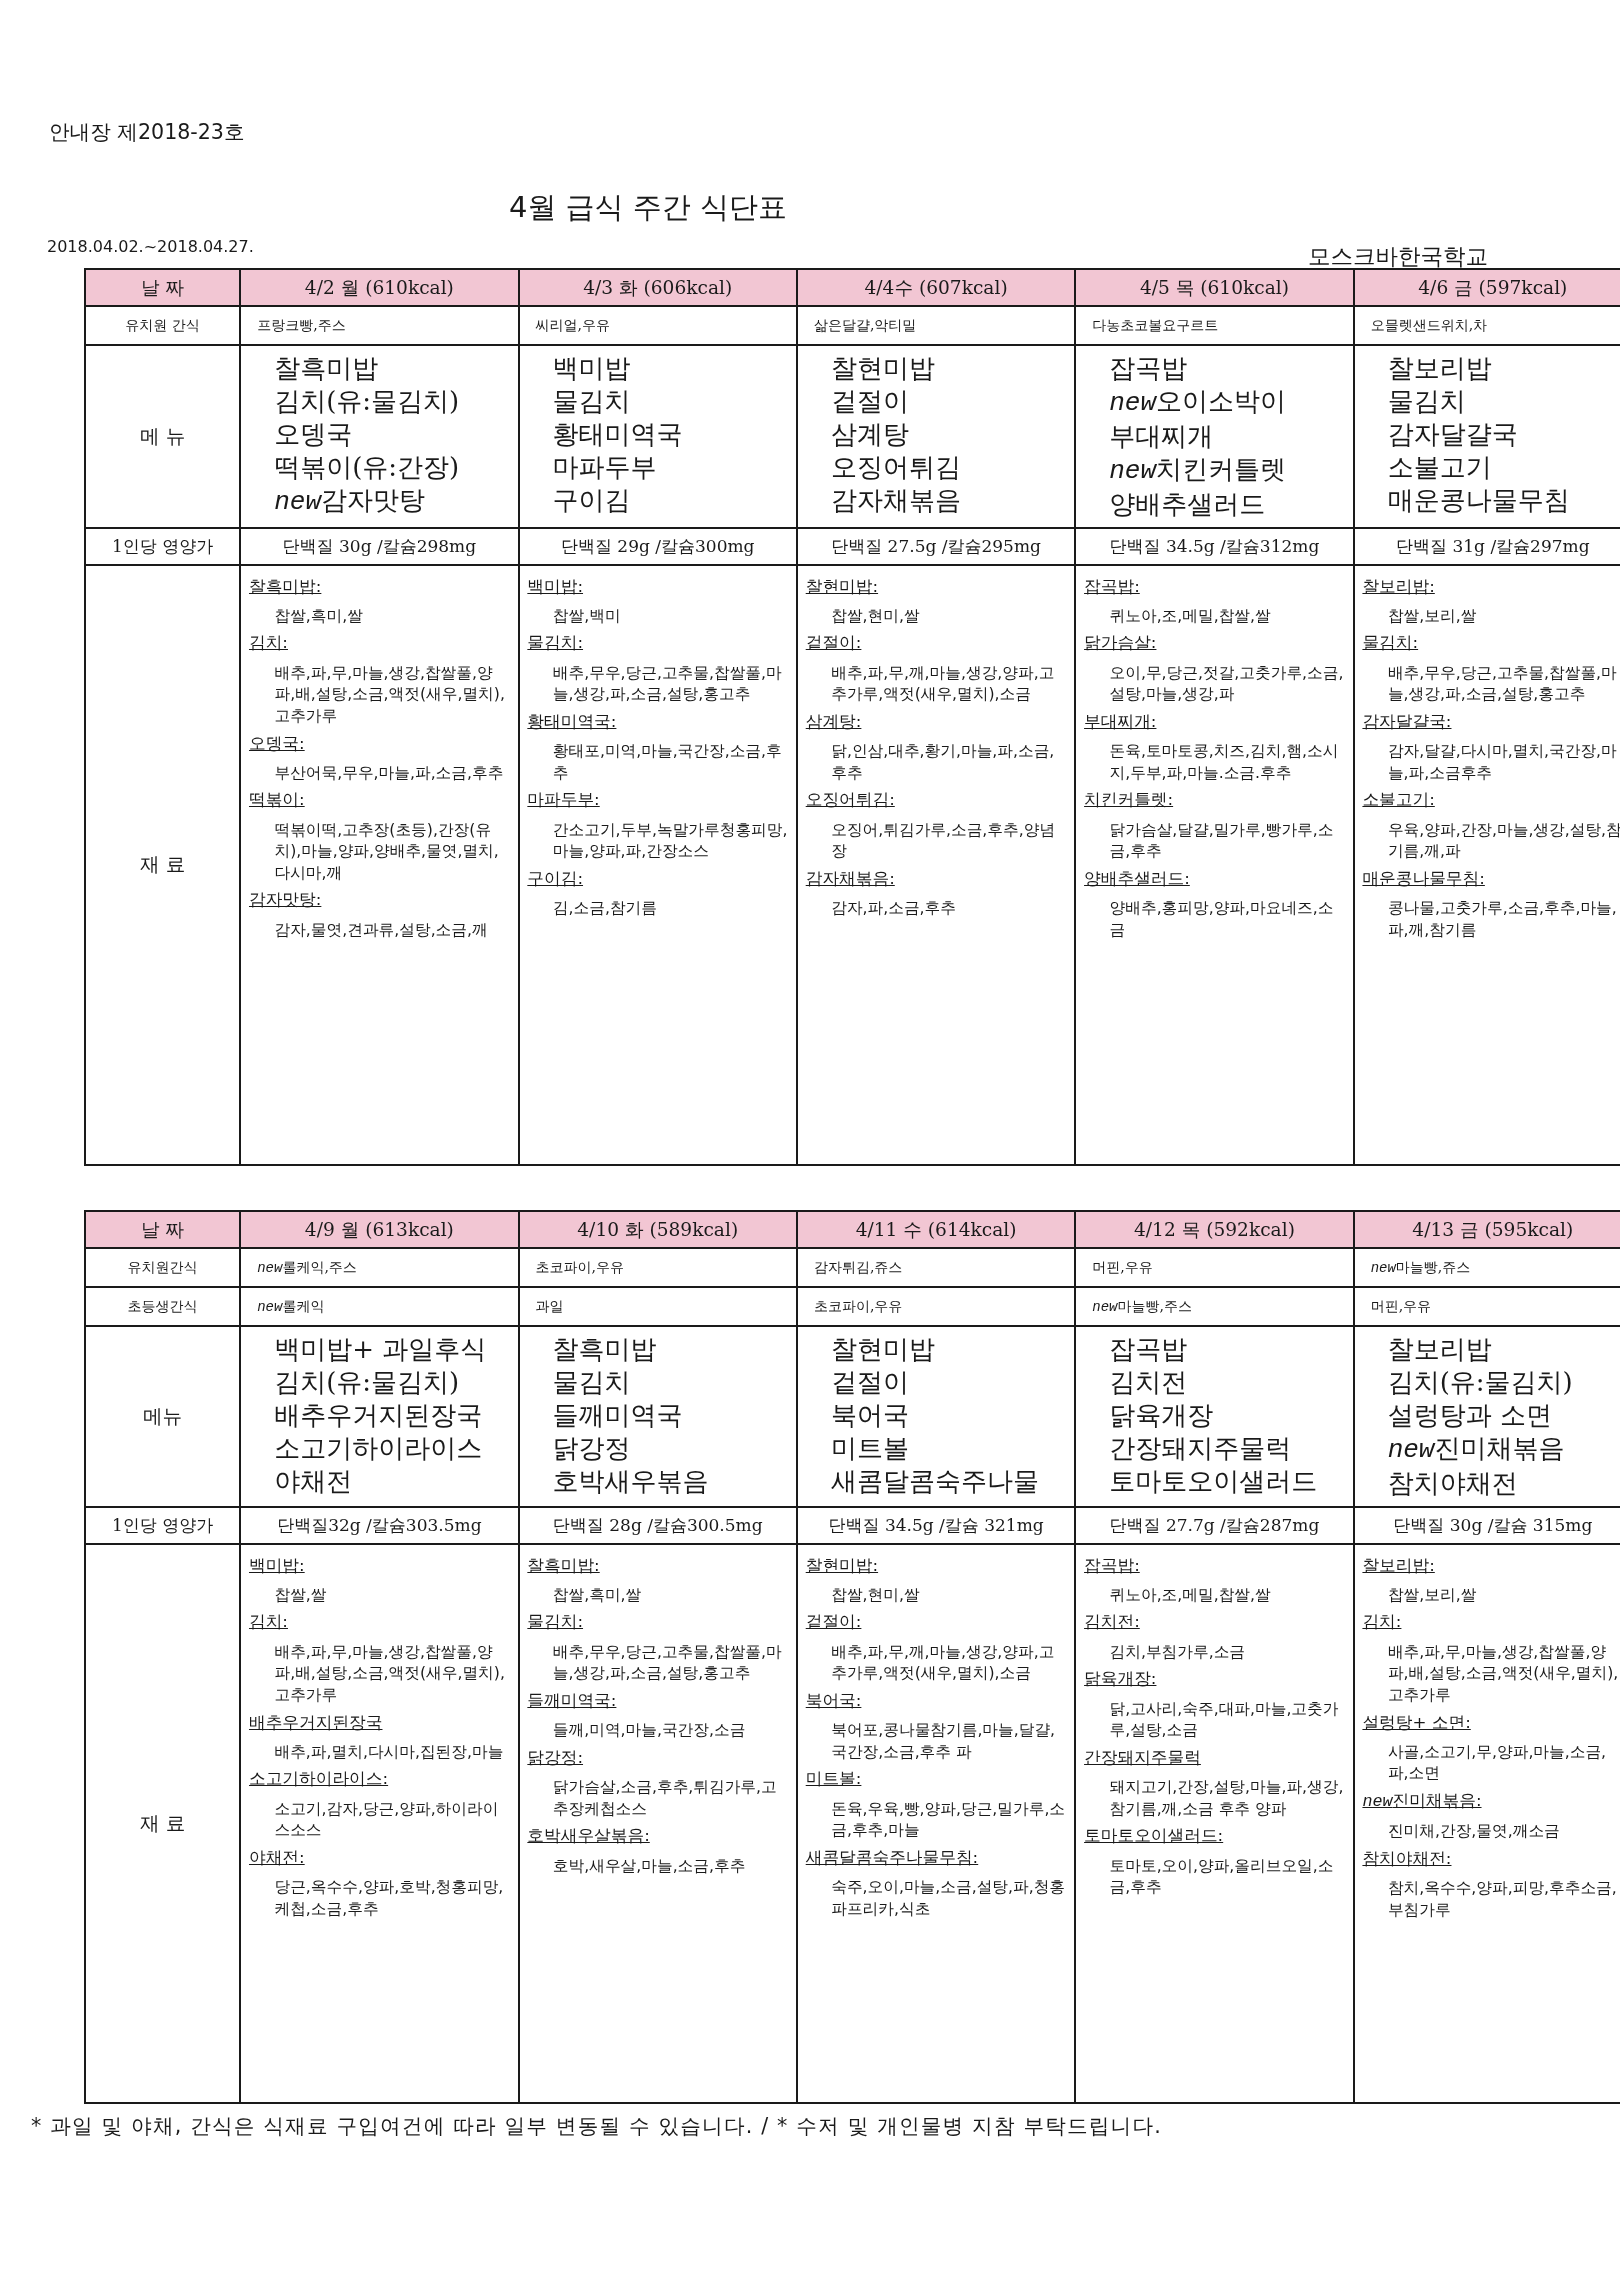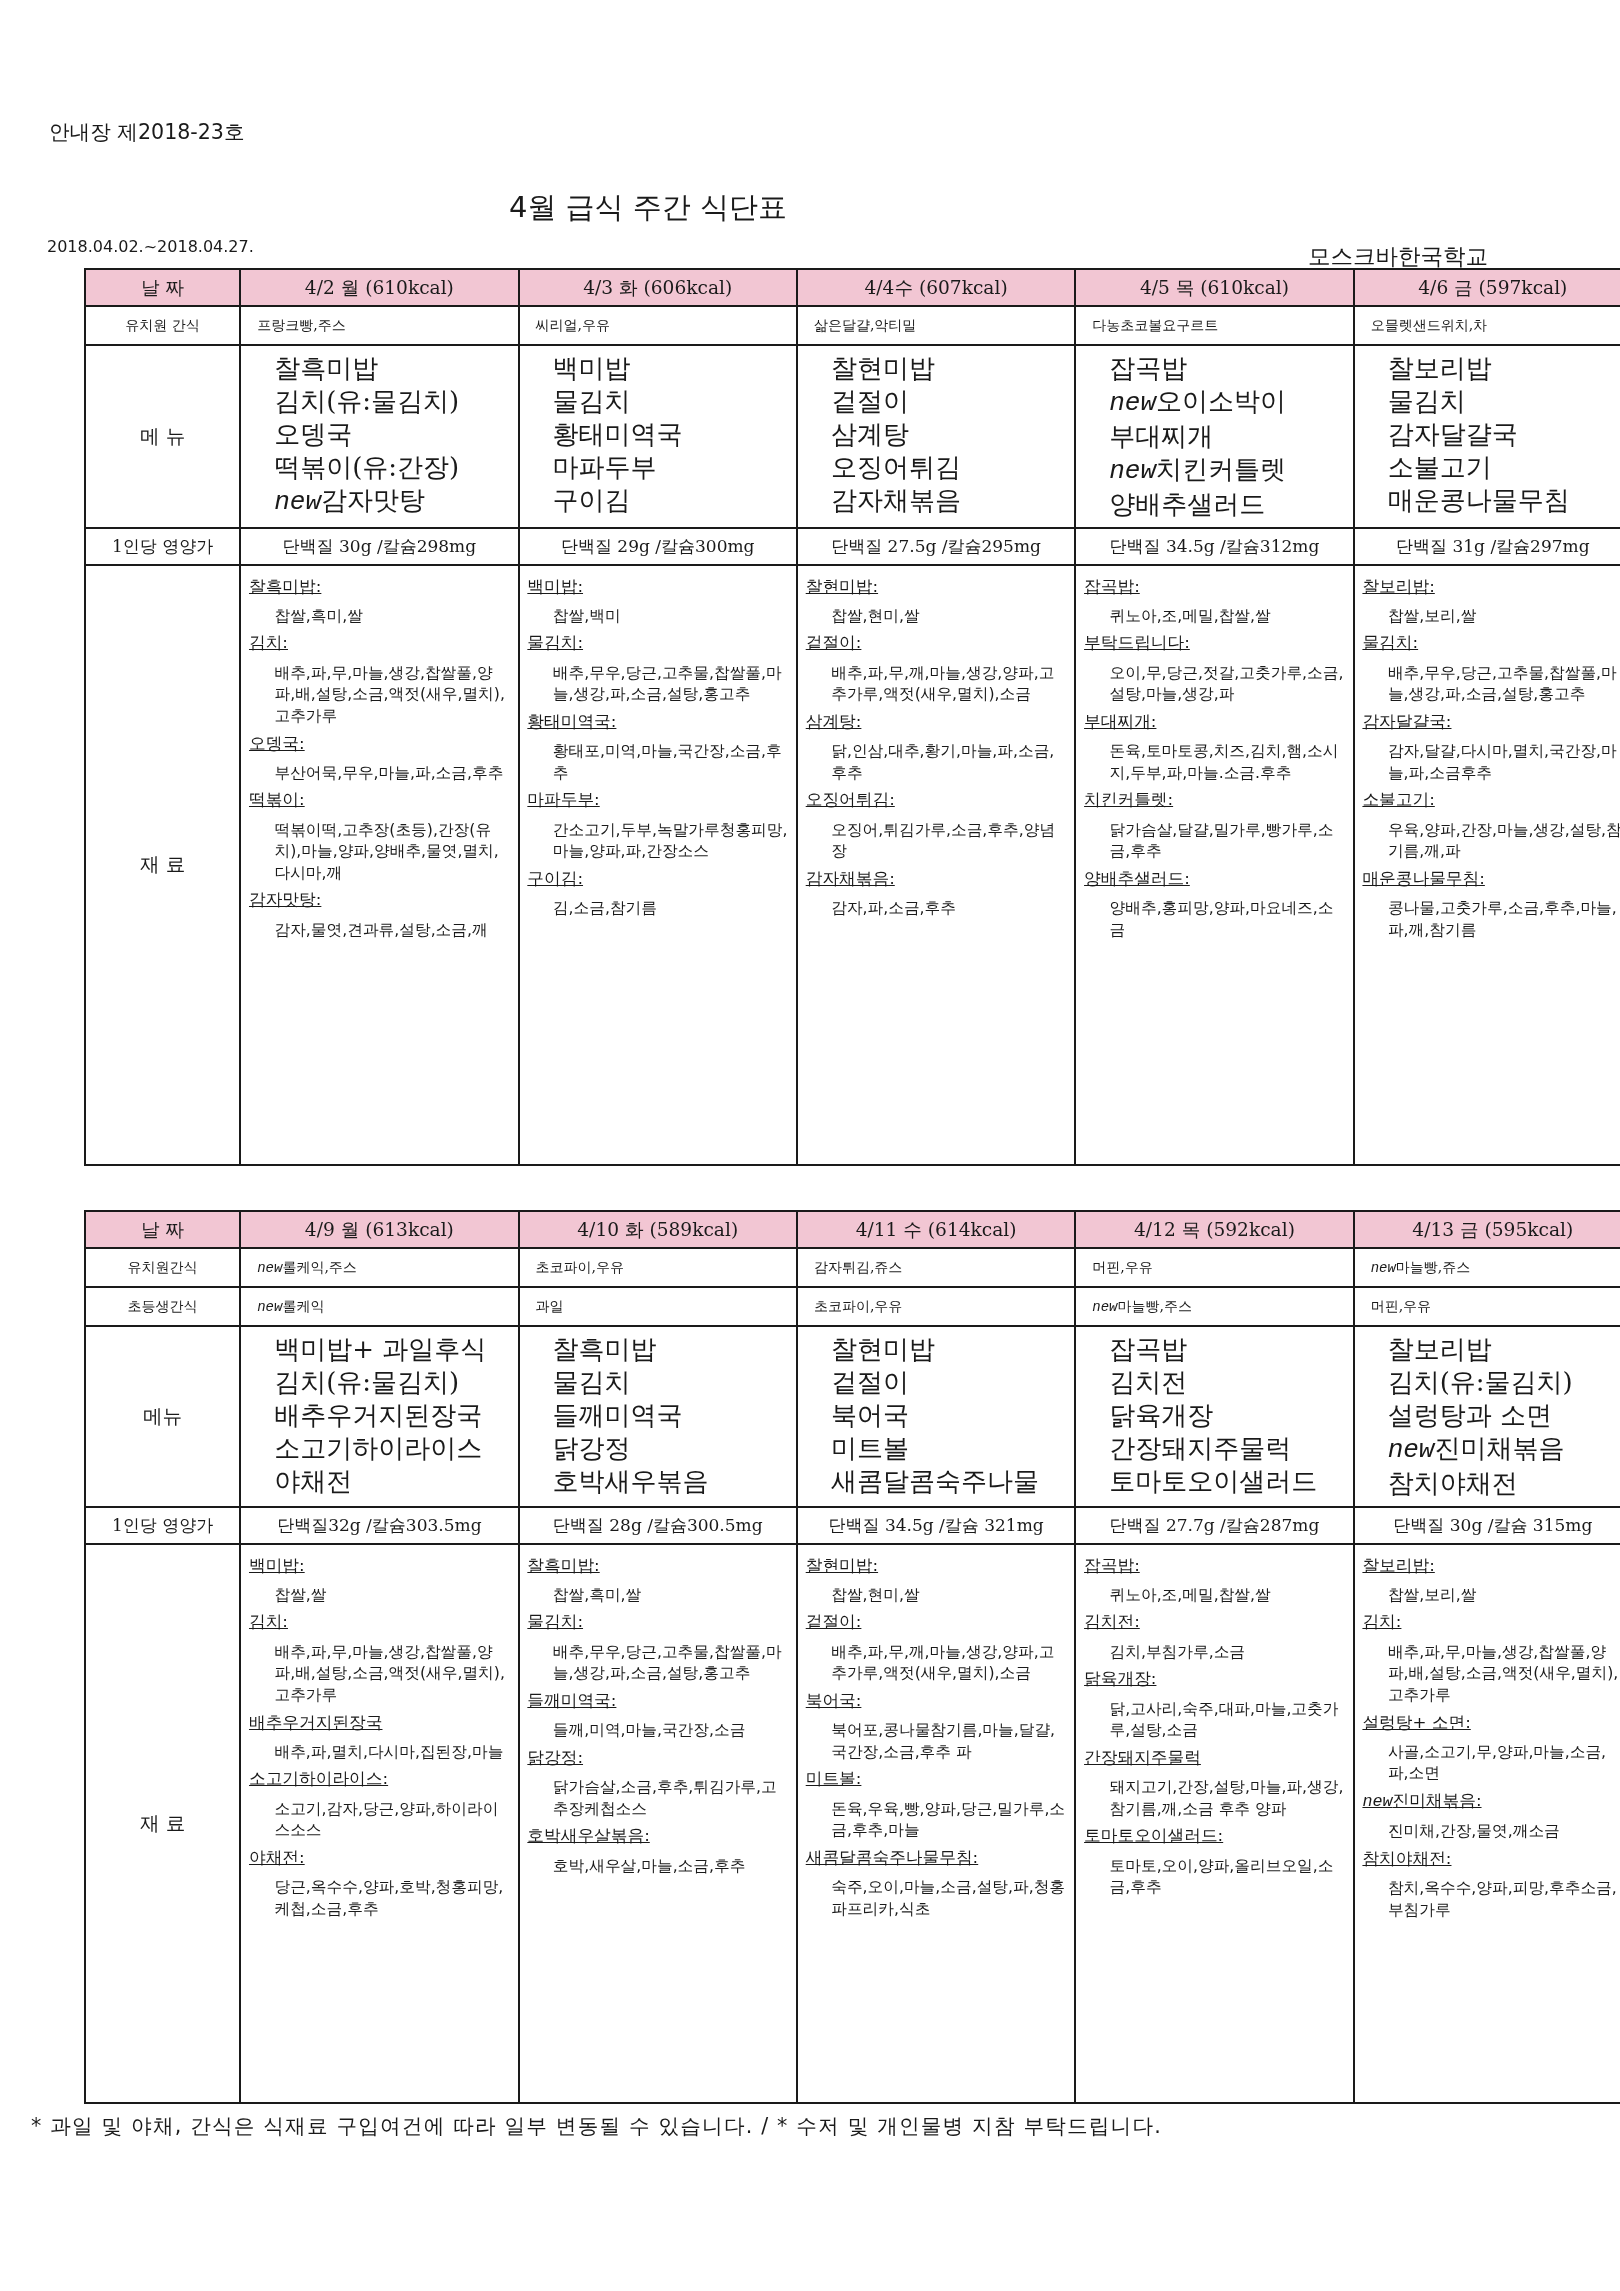--- a/index.html
+++ b/index.html
@@ -139,21 +139,21 @@
           <span class="ing-name">삼계탕:</span>
           <span class="ing-list">닭,인삼,대추,황기,마늘,파,소금,후추</span>
           <span class="ing-name">오징어튀김:</span>
           <span class="ing-list">오징어,튀김가루,소금,후추,양념장</span>
           <span class="ing-name">감자채볶음:</span>
           <span class="ing-list">감자,파,소금,후추</span>
         </td>
     <td class="day">
           <span class="ing-name">잡곡밥:</span>
           <span class="ing-list">퀴노아,조,메밀,찹쌀,쌀</span>
-          <span class="ing-name">부탁드립니다:</span>
+          <span class="ing-name">닭가슴살:</span>
           <span class="ing-list">오이,무,당근,젓갈,고춧가루,소금,설탕,마늘,생강,파</span>
           <span class="ing-name">부대찌개:</span>
           <span class="ing-list">돈육,토마토콩,치즈,김치,햄,소시지,두부,파,마늘.소금.후추</span>
           <span class="ing-name">치킨커틀렛:</span>
           <span class="ing-list">닭가슴살,달걀,밀가루,빵가루,소금,후추</span>
           <span class="ing-name">양배추샐러드:</span>
           <span class="ing-list">양배추,홍피망,양파,마요네즈,소금</span>
         </td>
     <td class="day">
           <span class="ing-name">찰보리밥:</span>

